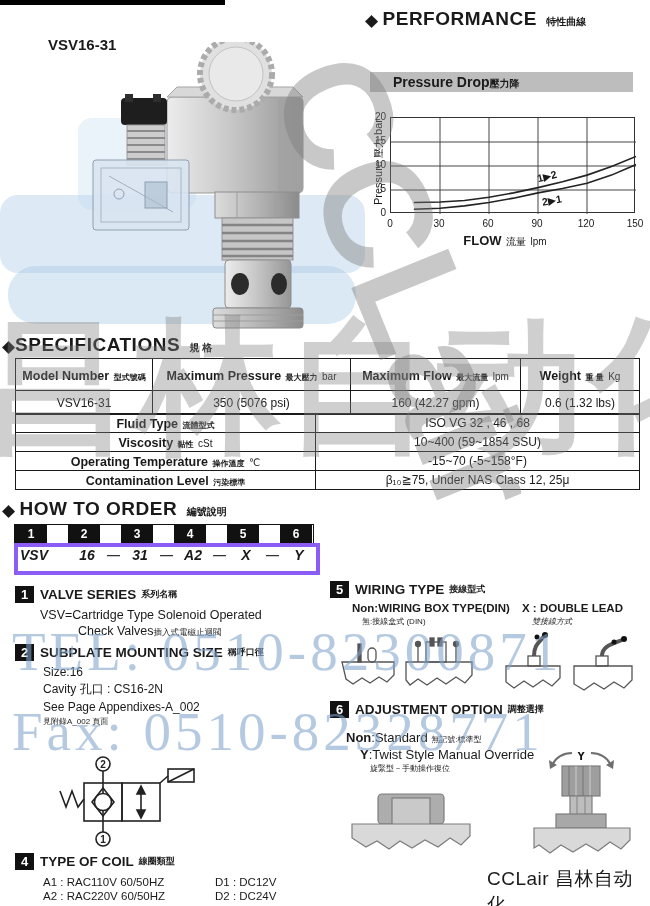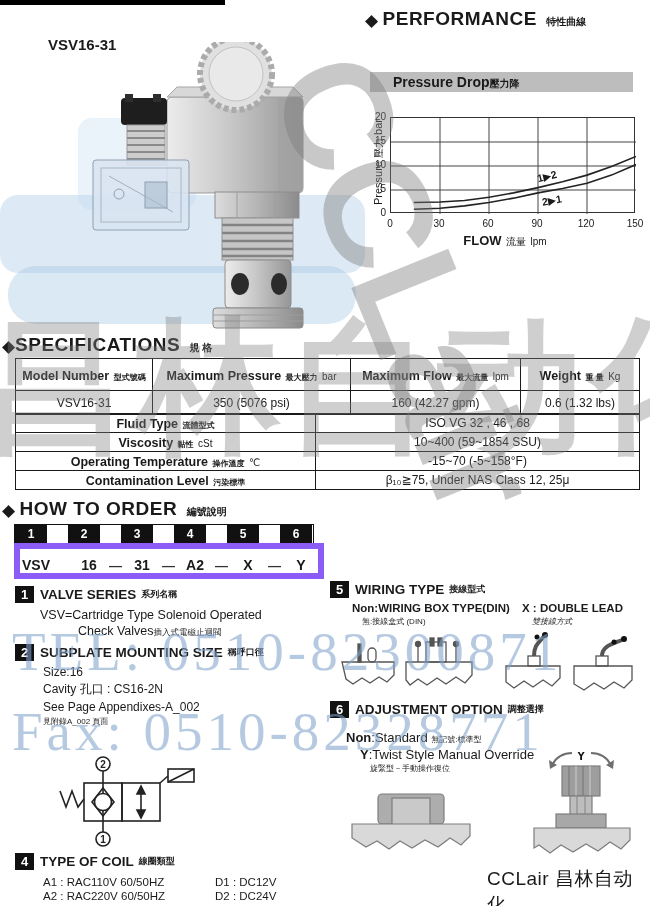--- a/index.html
+++ b/index.html
@@ -34,21 +34,21 @@
   table{border-collapse:collapse;table-layout:fixed;width:624px;}
   td{border:1.8px solid #1a1a1a;text-align:center;padding:0;overflow:hidden;white-space:nowrap;}
   .th-en{font-size:12.5px;font-weight:bold;}
   .th-cn{font-size:8px;font-weight:bold;}
   .th-unit{font-size:10px;}
   .tv{font-size:12px;}
   
   #order-strip{left:14px;top:524px;width:298px;height:18px;display:flex;border:1.5px solid #111;box-sizing:content-box;}
   #order-strip .nb{background:#111;color:#fff;font-size:12px;font-weight:bold;text-align:center;line-height:18px;flex:0 0 32px;}
   #order-strip .gap{background:#fff;flex:0 0 21px;}
-  #order-code{left:14px;top:543px;width:298px;height:24px;display:flex;align-items:flex-end;border:6px solid #8b5cf6;box-sizing:content-box;background:#fff;}
+  #order-code{left:14px;top:543px;width:298px;height:24px;display:flex;align-items:flex-start;border:4px solid #8b5cf6;box-sizing:content-box;background:#fff;font-style:italic;}
   #order-code .cv{flex:0 0 32px;text-align:center;font-size:14px;font-weight:bold;white-space:nowrap;}
   #order-code .cd{flex:0 0 21px;text-align:center;font-size:13px;font-weight:bold;color:#333;}
   
   .numbox{display:inline-block;width:19px;height:17px;background:#111;color:#fff;font-weight:bold;font-size:13px;text-align:center;line-height:17px;vertical-align:middle;}
   .ns-title{font-size:13.5px;font-weight:bold;margin-left:6px;vertical-align:middle;}
   .ns-cn{font-size:9px;font-weight:bold;margin-left:5px;vertical-align:middle;}
   .body-txt{font-size:12.5px;white-space:nowrap;}
   .small-cn{font-size:8.5px;}
   .mini-cn{font-size:8px;color:#222;}
   

